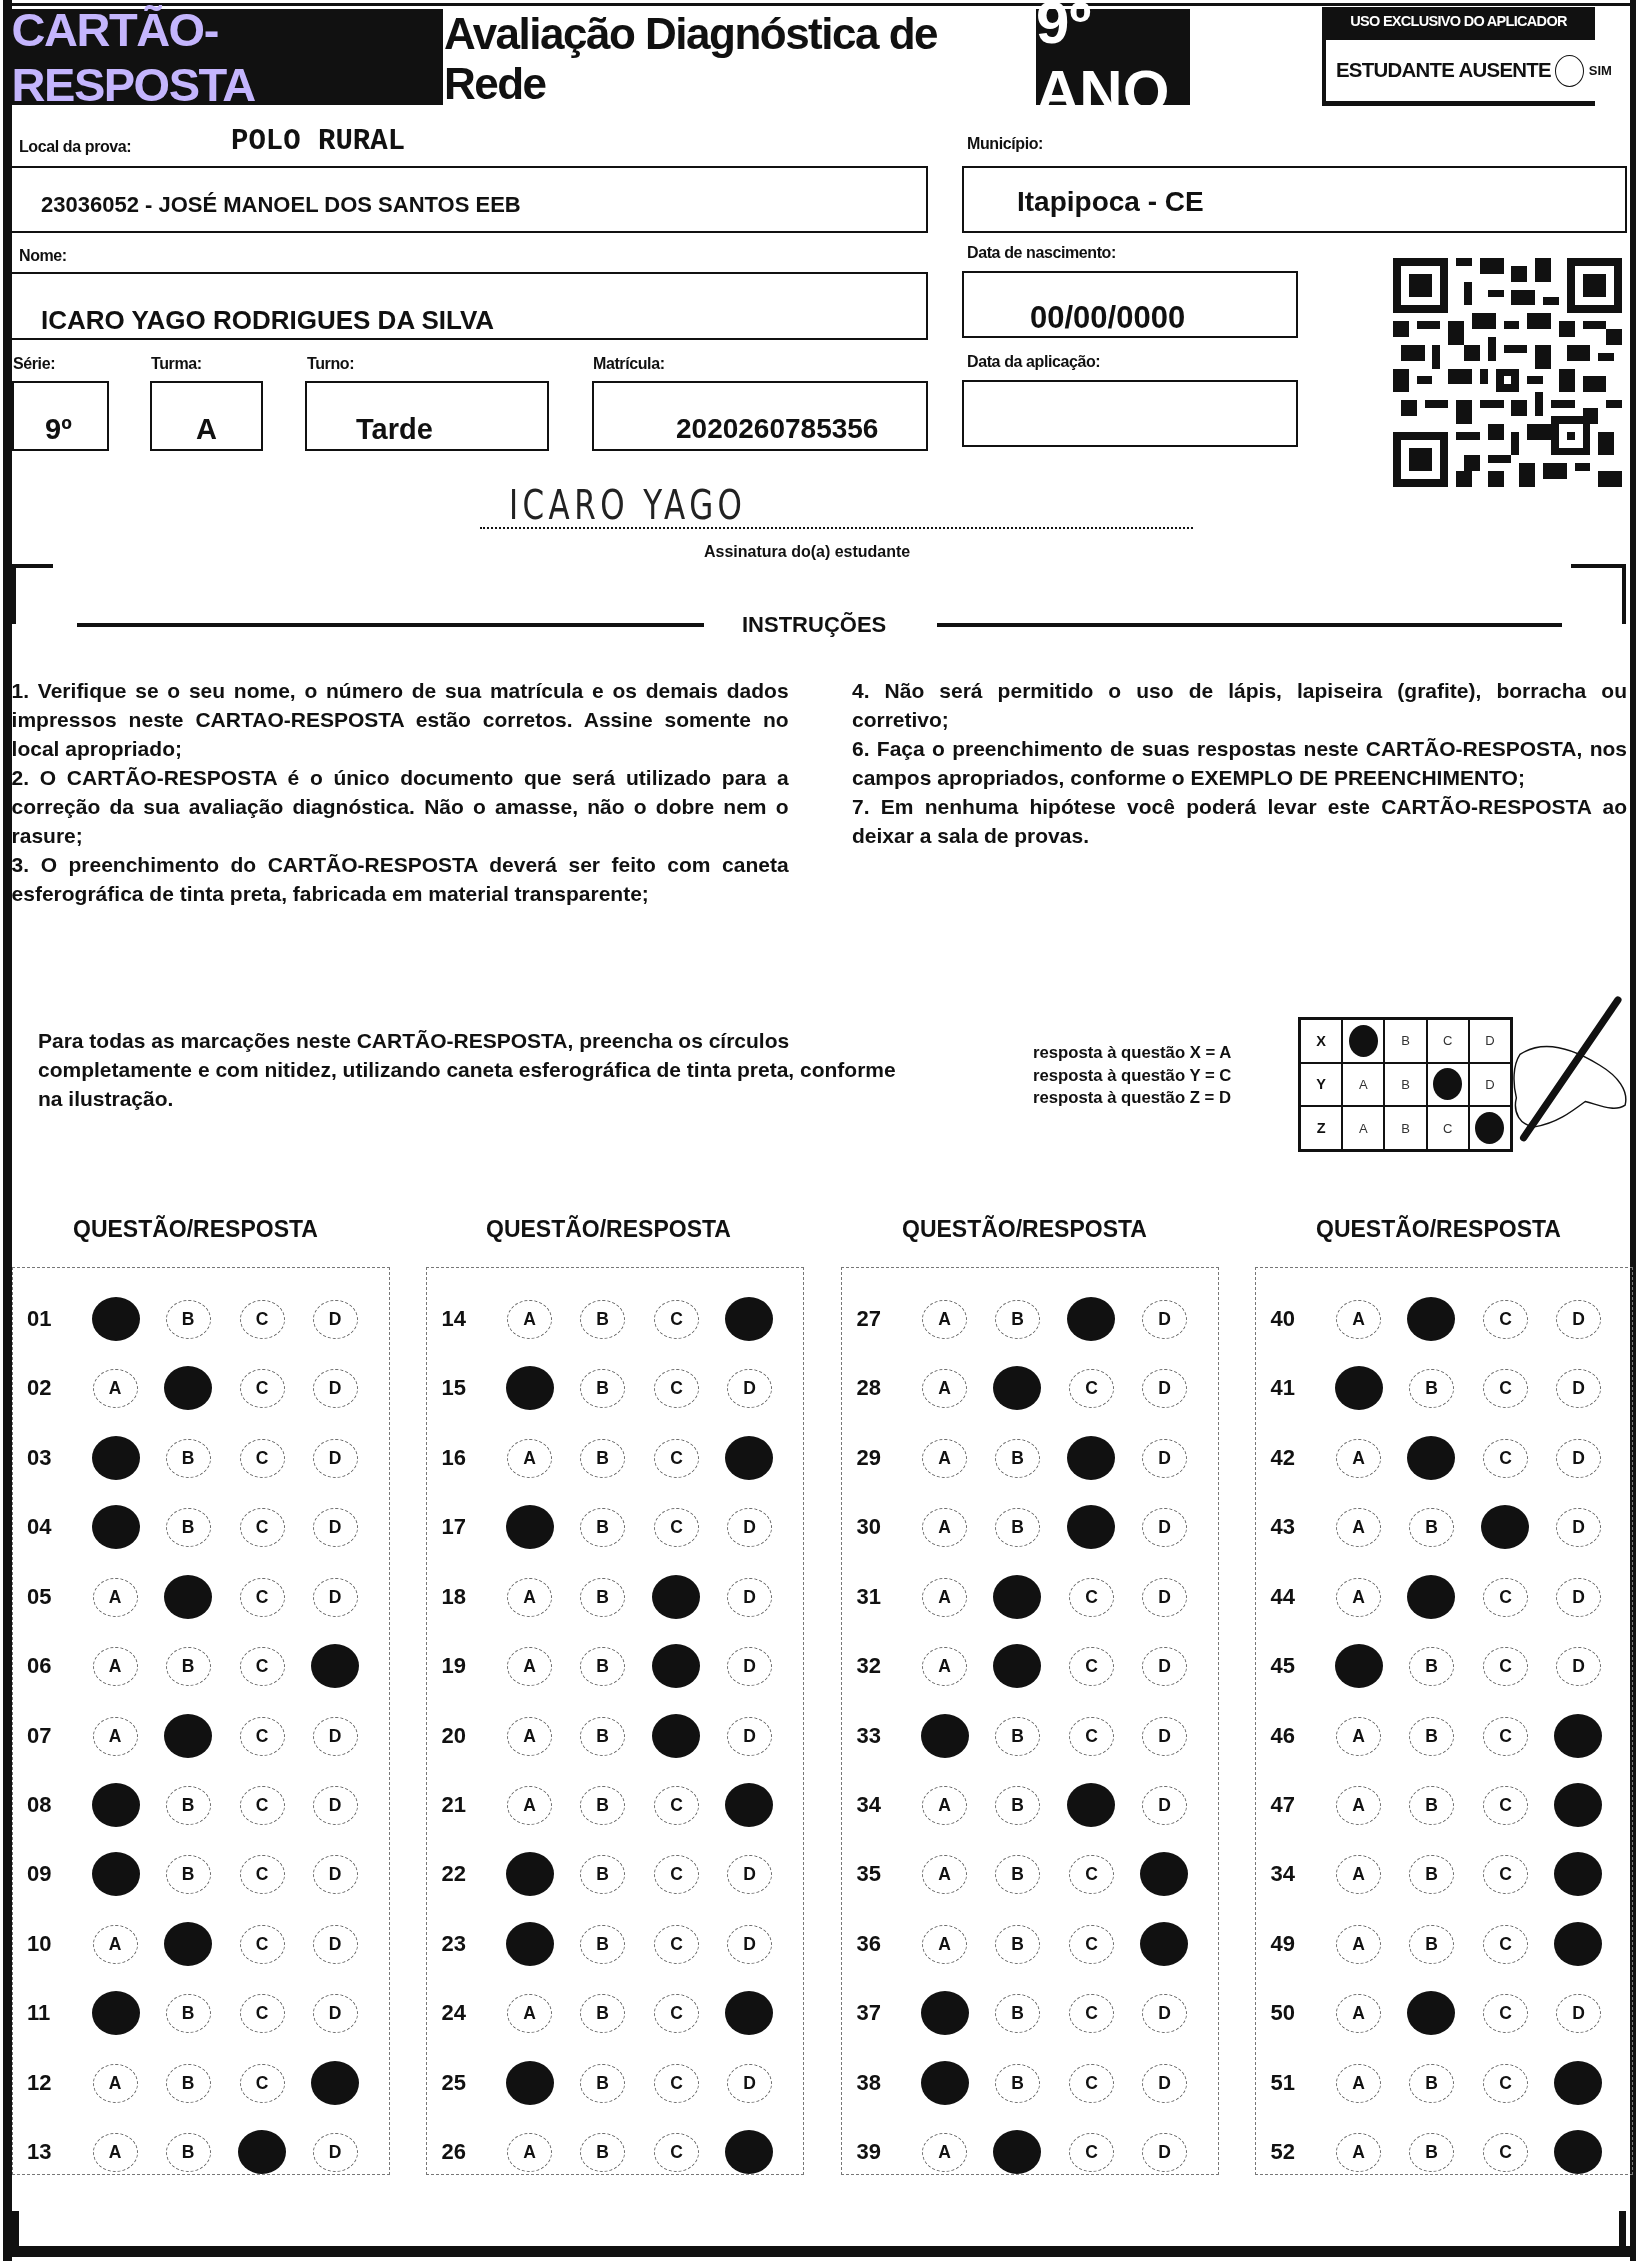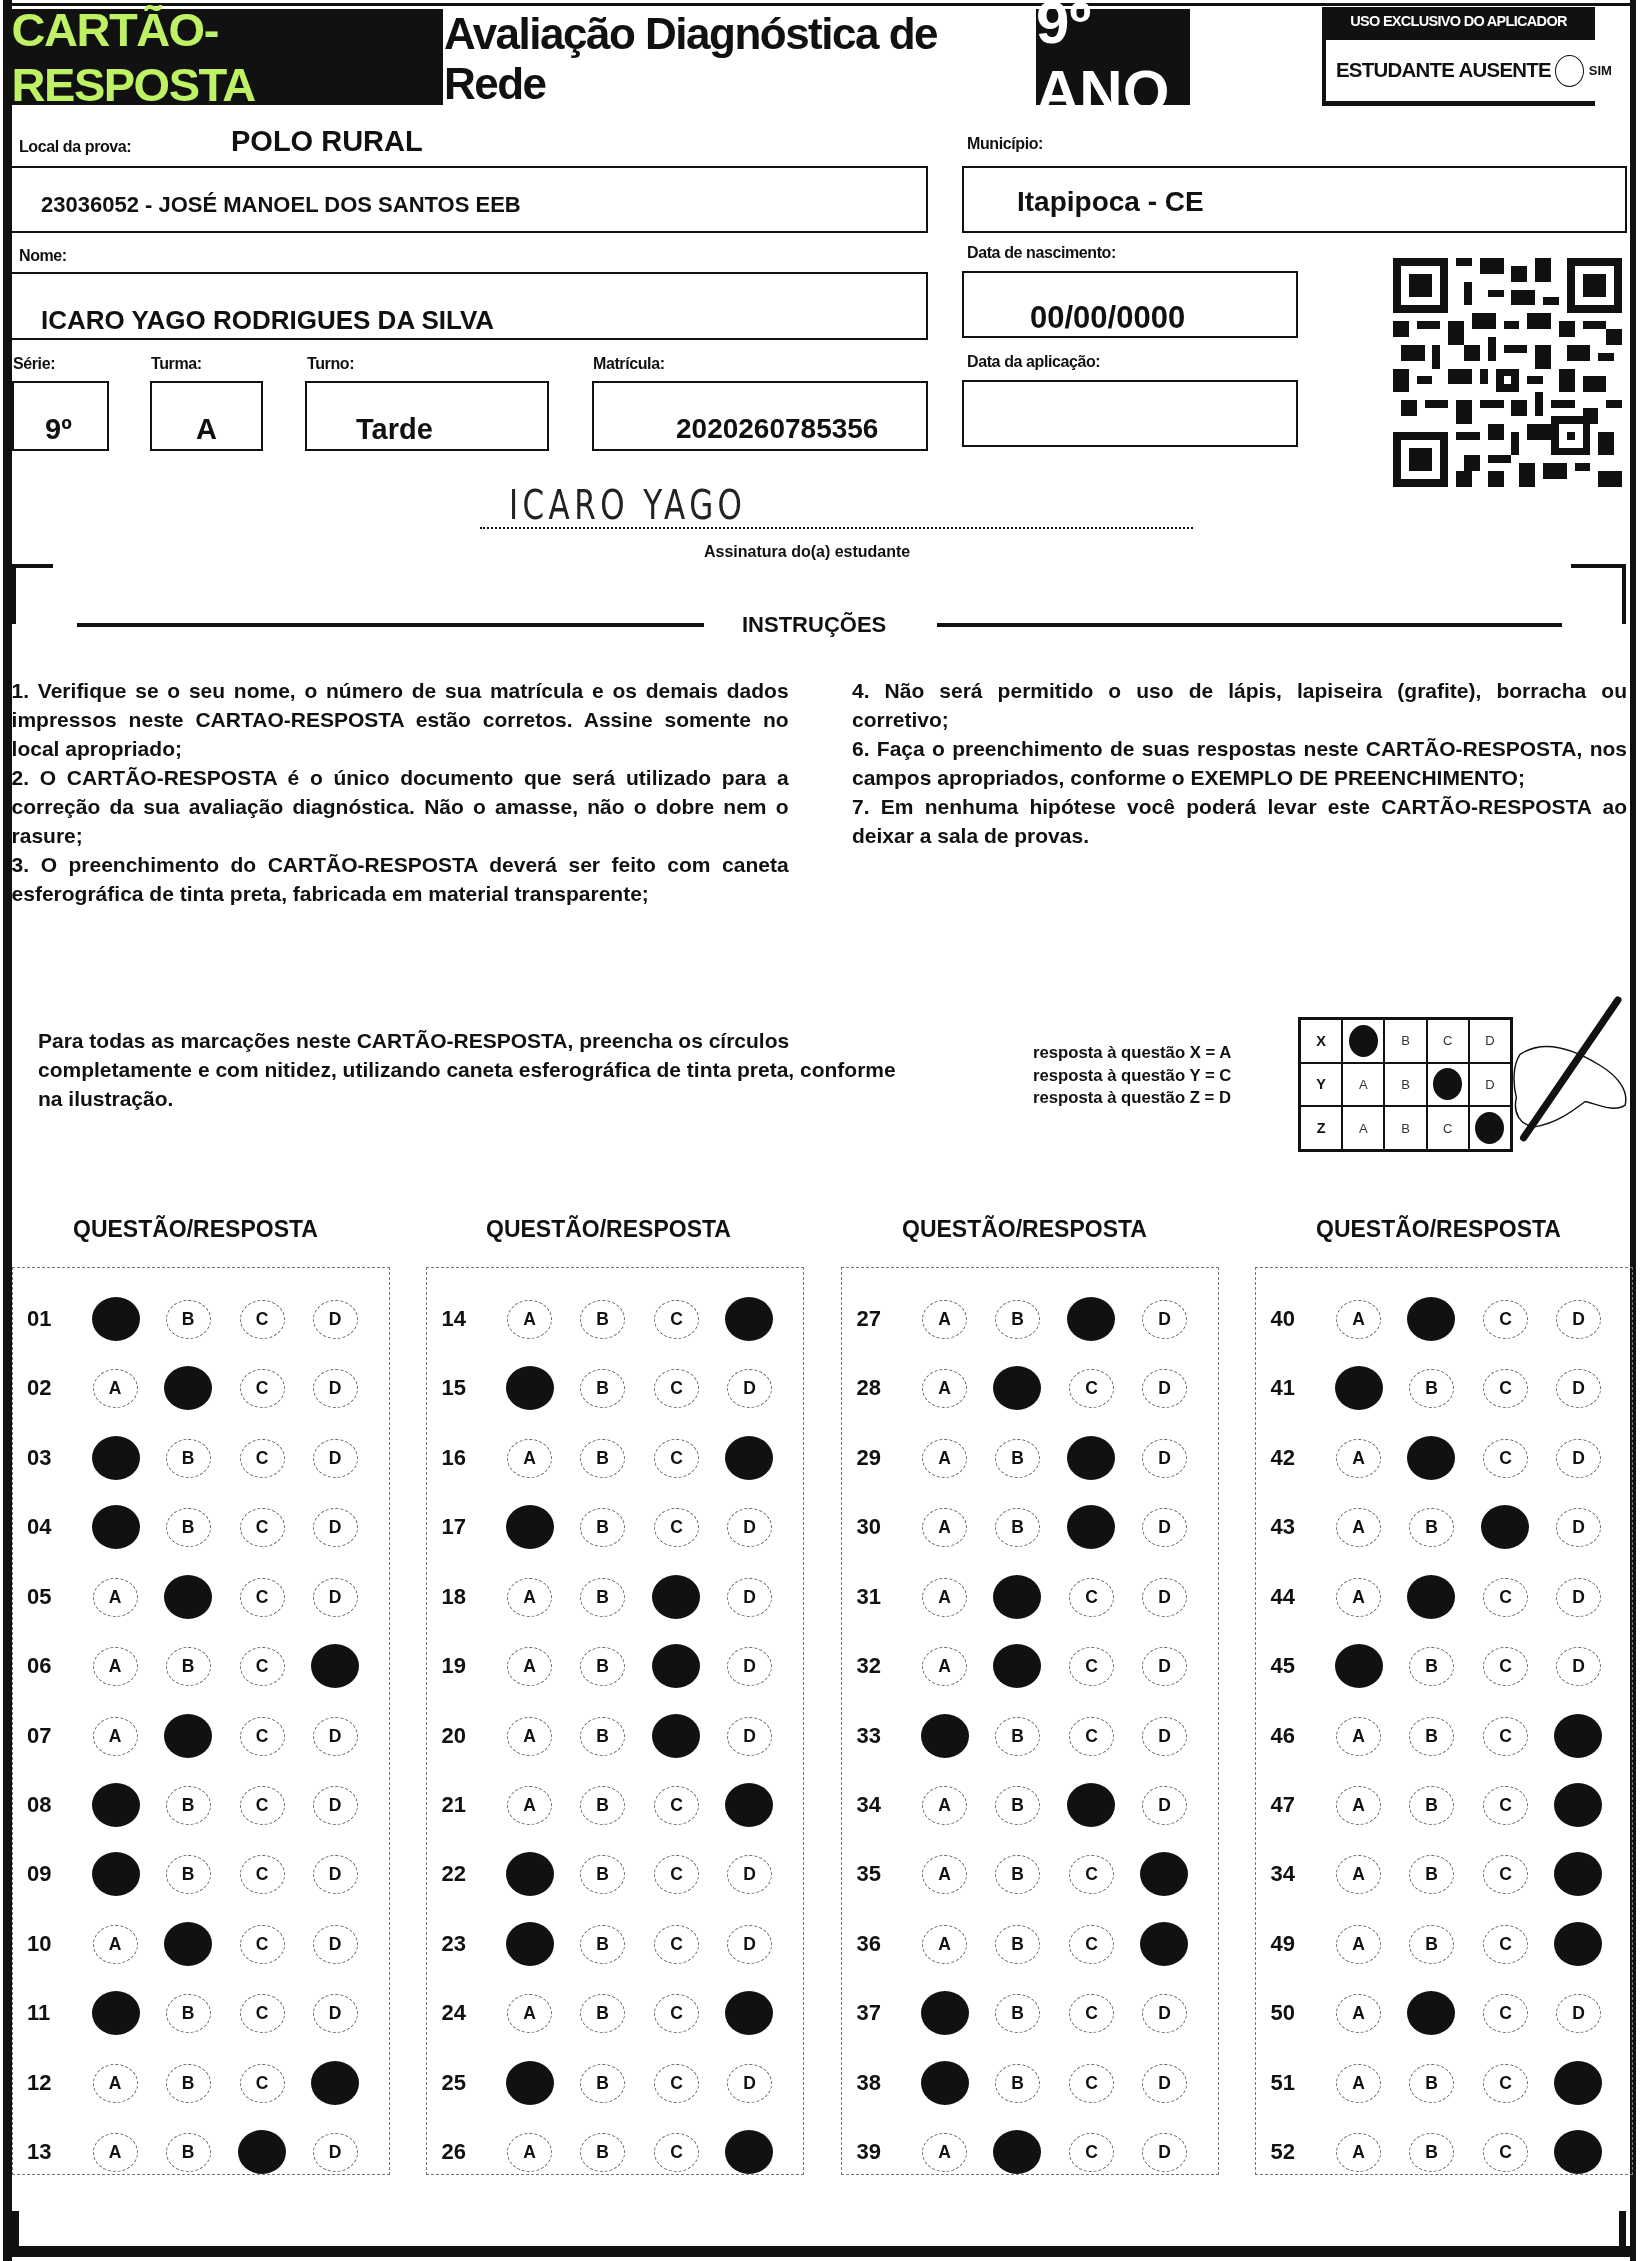--- a/index.html
+++ b/index.html
@@ -3,37 +3,37 @@
 <meta charset="utf-8">
 <style>
   * { box-sizing: border-box; margin: 0; padding: 0; }
   html, body { width: 1640px; height: 2261px; background: #fff; overflow: hidden; }
   body { position: relative; font-family: "Liberation Sans", sans-serif; color: #111; }
 
   .frame-left { position: absolute; left: 2.9px; top: 0; width: 8.7px; height: 2261px; background: #111; }
   .frame-right { position: absolute; right: 4.4px; top: 0; width: 5.8px; height: 2261px; background: #111; }
   .frame-bottom { position: absolute; left: 2.9px; right: 4.4px; bottom: 4.4px; height: 10.2px; background: #111; }
   .frame-top { position: absolute; left: 2.9px; right: 4.4px; top: 2.9px; height: 2.9px; background: #111; }
-  .hdr-cartao { position: absolute; left: 11.6px; top: 8.7px; width: 431px; height: 96px; background:#111; color:#bef264; font-size: 47px; font-weight: bold; display:flex; align-items:center; justify-content:center; letter-spacing: -1.5px; }
+  .hdr-cartao { position: absolute; left: 11.6px; top: 8.7px; width: 431px; height: 96px; background:#111; color:#c4b5fd; font-size: 47px; font-weight: bold; display:flex; align-items:center; justify-content:center; letter-spacing: -1.5px; }
   .hdr-aval { position: absolute; left: 444px; top: 16px; width: 591px; height: 86px; background:#fff; color:#111; font-size: 44px; font-weight: bold; display:flex; align-items:center; justify-content:center; letter-spacing:-1.5px; border-radius: 2.9px; }
   .hdr-ano { position: absolute; left: 1036px; top: 8.7px; width: 154px; height: 96px; background:#111; color:#fff; font-size: 60px; font-weight: bold; display:flex; align-items:center; justify-content:center; }
   .hdr-ano-strip { position:absolute; left: 1026px; top: 8.7px; width: 10.2px; height:96px; background:#111; }
 
   .aplicador { position: absolute; left: 1322px; top: 7.3px; width: 273px; height: 99px; background: #111; }
   .aplicador-title { position:absolute; left:0; top:5.8px; width:100%; text-align:center; color:#fff; font-size: 14.5px; font-weight:bold; letter-spacing:-0.7px; }
   .aplicador-box { position:absolute; left:4.4px; top: 33px; width: 295px; height: 61px; background:#fff; display:flex; align-items:center; justify-content:center; gap: 4.4px; }
   .aplicador-label { font-size: 20.4px; font-weight:bold; letter-spacing:-0.7px; }
   .aplicador-circle { width: 29px; height: 32px; border: 1.5px solid #111; border-radius: 50%; display:inline-block; }
   .aplicador-sim { font-size: 13px; font-weight:bold; }
 
   
   .lbl { position: absolute; font-size: 16px; font-weight: bold; letter-spacing: -0.4px; }
   .box { position: absolute; border: 2.9px solid #111; background: #fff; }
   .val { position: absolute; font-size: 25px; font-weight: bold; }
-  .polo { position: absolute; left: 231px; top: 125px; font-size: 29px; font-weight: bold; }
+  .polo { position: absolute; left: 231px; top: 125px; font-size: 29px; font-weight: bold; font-family: Liberation Mono, monospace; }
 
   .qr { position: absolute; left: 1393px; top: 258px; width: 229px; height: 229px; }
 
   .sig-text { position:absolute; left: 509px; top: 487px; font-family: "DejaVu Sans", sans-serif; font-size: 31px; letter-spacing: 4.4px; font-weight: normal; transform: scaleY(1.3); color:#222; }
   .sig-line { position:absolute; left: 480px; top: 527px; width: 713px; border-top: 2.9px dotted #111; }
   .sig-caption { position:absolute; left: 704px; top: 543px; font-size: 16px; font-weight:bold; }
 
   .corner { position:absolute; background:#111; }
 
   .instr-line { position:absolute; height: 3.6px; background:#111; top: 623px; }

